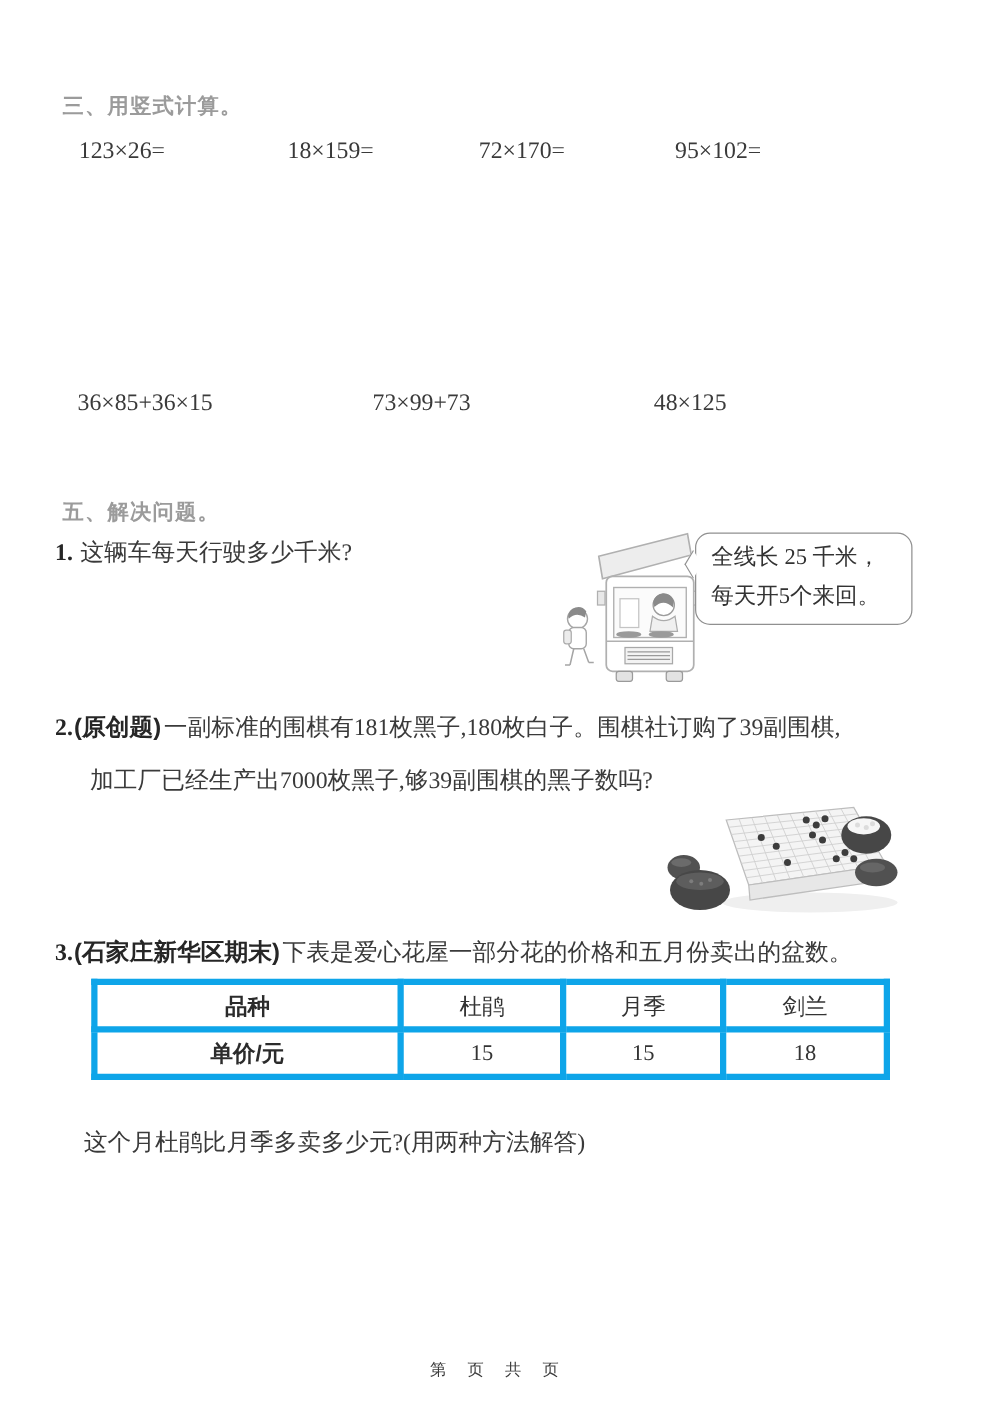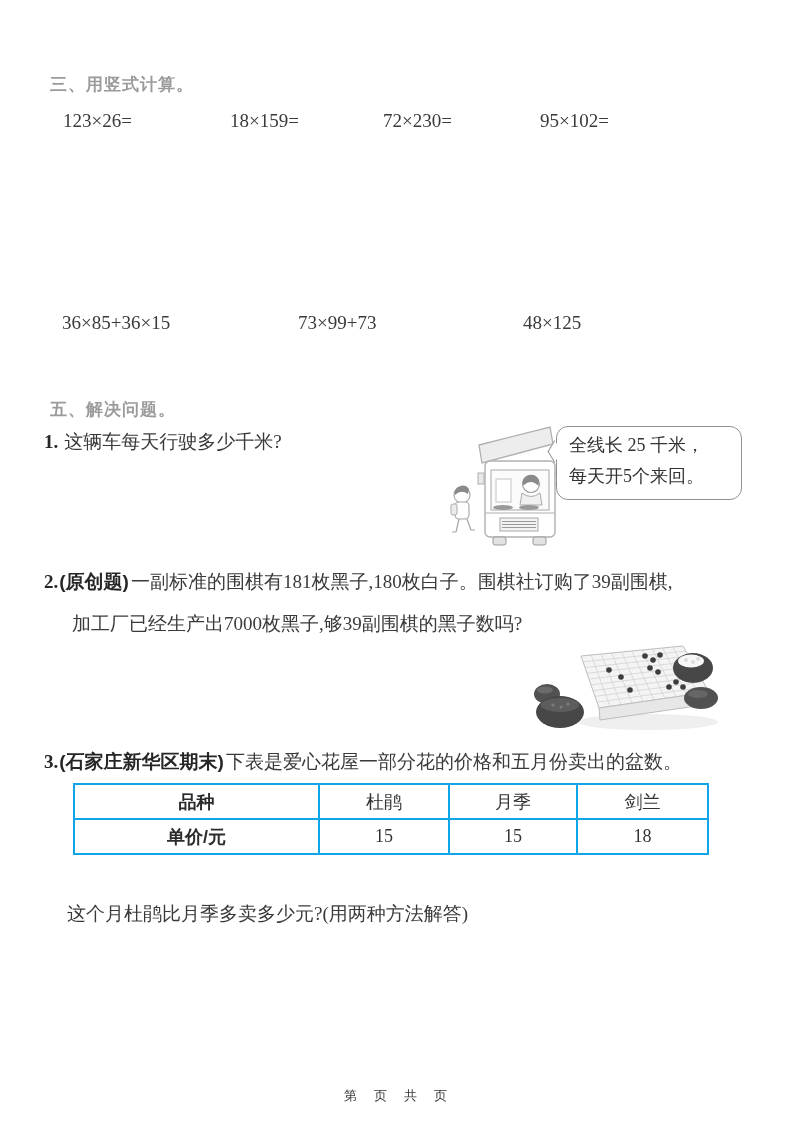--- a/index.html
+++ b/index.html
@@ -26,59 +26,59 @@
   .q3q{left:67px;top:901px;}
   .qnum{font-weight:bold;color:#262626;margin-right:6px;}
   .qtag{
     font-family:"Liberation Sans","DejaVu Sans",sans-serif;font-weight:bold;
     color:#262626;margin-right:2px;
   }
   
   .bubble{
     position:absolute;left:556px;top:426px;width:150px;height:66px;
     border:1.5px solid #909090;border-radius:12px;background:#fff;
-    font-size:18px;color:#333;line-height:31px;padding:3px 22px 3px 12px;
+    font-size:18px;color:#333;line-height:31px;padding:3px 10px 3px 12px;
   }
   .bubble::before{
     content:"";position:absolute;left:-9px;top:18px;width:12px;height:12px;
     background:#fff;border-left:1.5px solid #909090;border-bottom:1.5px solid #909090;
     transform:rotate(45deg) skew(14deg,14deg);
   }
   .bubble div{white-space:nowrap;}
   .illu{position:absolute;}
   .truck-wrap{left:443px;top:418px;width:126px;height:132px;}
   .go-wrap{left:533px;top:630px;width:190px;height:108px;}
   
   .flower-table{
     position:absolute;left:73px;top:783px;border-collapse:collapse;table-layout:fixed;
     width:634px;
   }
   .flower-table td,.flower-table th{
-    border:2px solid #0ea5e9;height:33px;text-align:center;vertical-align:middle;
+    border:5px solid #0ea5e9;height:33px;text-align:center;vertical-align:middle;
     font-size:18px;color:#333;font-weight:normal;padding:0;
   }
   .flower-table{border:2px solid #4d4d4d;}
   .flower-table .lbl{
     font-family:"Liberation Sans","DejaVu Sans",sans-serif;font-weight:bold;color:#2b2b2b;
   }
   .footer{
     position:absolute;left:0;top:1087px;width:100%;text-align:center;
     font-family:"Liberation Sans","DejaVu Sans",sans-serif;font-size:13px;
     color:#3a3a3a;letter-spacing:2px;
   }
 </style>
 </head>
 <body>
 
 <div class="page">
 
   <div class="sec-title t3">三、用竖式计算。</div>
   <span class="prob r3 p3a">123×26=</span>
   <span class="prob r3 p3b">18×159=</span>
-  <span class="prob r3 p3c">72×230=</span>
+  <span class="prob r3 p3c">72×170=</span>
   <span class="prob r3 p3d">95×102=</span>
 
   <span class="prob r4 p4a">36×85+36×15</span>
   <span class="prob r4 p4b">73×99+73</span>
   <span class="prob r4 p4c">48×125</span>
 
   <div class="sec-title t5">五、解决问题。</div>
 
   <div class="q-line q1">
     <span class="qnum">1.</span><span>这辆车每天行驶多少千米?</span>

